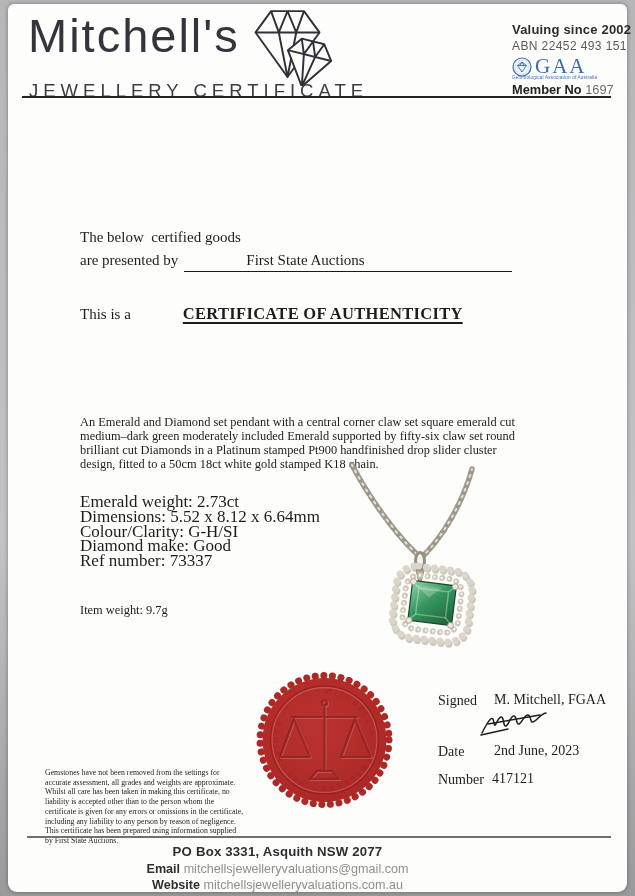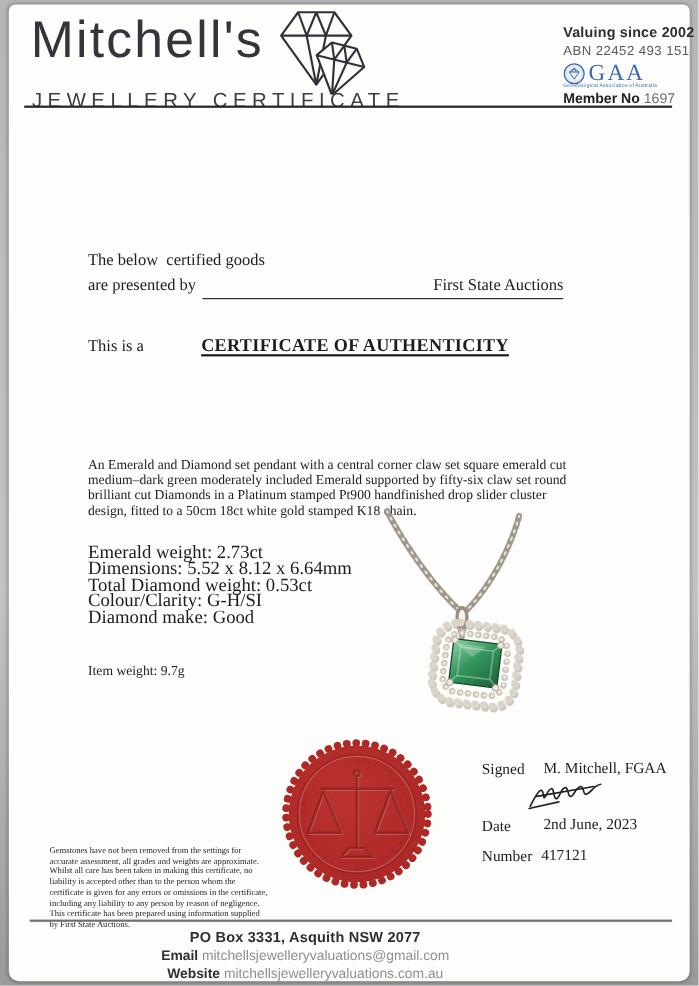--- a/index.html
+++ b/index.html
@@ -37,21 +37,21 @@
   .member{position:absolute;left:0;top:60px;font-size:12.8px;white-space:nowrap;}
   .member b{color:#222;}
   .member .num{color:#6e6e6e;}
   
   .serif{font-family:"Liberation Serif","DejaVu Serif",serif;color:#1d1d1d;}
   .presented-1{left:80px;top:229px;font-size:15px;white-space:pre-wrap;}
   .presented-2{left:80px;top:252px;font-size:15px;white-space:nowrap;}
   .presenter-line{
     display:inline-block;width:328px;margin-left:6px;
     border-bottom:1.8px solid #1a1a1a;
-    padding:0 0 2px 62px;box-sizing:border-box;text-align:right;
+    padding:0 0 2px 62px;box-sizing:border-box;
   }
   .cert-row{left:80px;top:304px;font-size:15px;white-space:nowrap;}
   .cert-title{
     margin-left:52px;font-size:16.5px;font-weight:bold;letter-spacing:.3px;
     text-decoration:underline;text-decoration-thickness:1.8px;text-underline-offset:3px;
   }
   .description{left:80px;top:416px;width:450px;font-size:12.4px;line-height:13.9px;}
   .details{left:80px;top:495px;font-size:17px;line-height:14.8px;}
   .item-weight{left:80px;top:603px;font-size:12.4px;}
   .disclaimer{left:45px;top:728px;width:199px;font-size:7.8px;line-height:9.7px;color:#232323;margin-top:40px;}
@@ -110,23 +110,23 @@
 
 <div class="abs serif cert-row">
   <span>This is a</span><span class="cert-title">CERTIFICATE OF AUTHENTICITY</span>
 </div>
 
 <div class="abs serif description">An Emerald and Diamond set pendant with a central corner claw set square emerald cut medium–dark green moderately included Emerald supported by fifty-six claw set round brilliant cut Diamonds in a Platinum stamped Pt900 handfinished drop slider cluster design, fitted to a 50cm 18ct white gold stamped K18 chain.</div>
 
 <div class="abs serif details">
   <div>Emerald weight: 2.73ct</div>
   <div>Dimensions: 5.52 x 8.12 x 6.64mm</div>
-  <div>Total Diamond weight: 0.53ct</div>
   <div>Colour/Clarity: G-H/SI</div>
   <div>Diamond make: Good</div>
+  <div>Ref number: 73337</div>
 </div>
 <div class="abs serif item-weight">Item weight: 9.7g</div>
 
 <svg class="abs" style="left:338px;top:463px;" width="188" height="195" viewBox="0 0 188 195">
   <defs>
     <linearGradient id="emGrad" x1="0" y1="0" x2="1" y2="1">
       <stop offset="0" stop-color="#8ed2a4"></stop>
       <stop offset="0.45" stop-color="#35965e"></stop>
       <stop offset="1" stop-color="#1d6038"></stop>
     </linearGradient>

